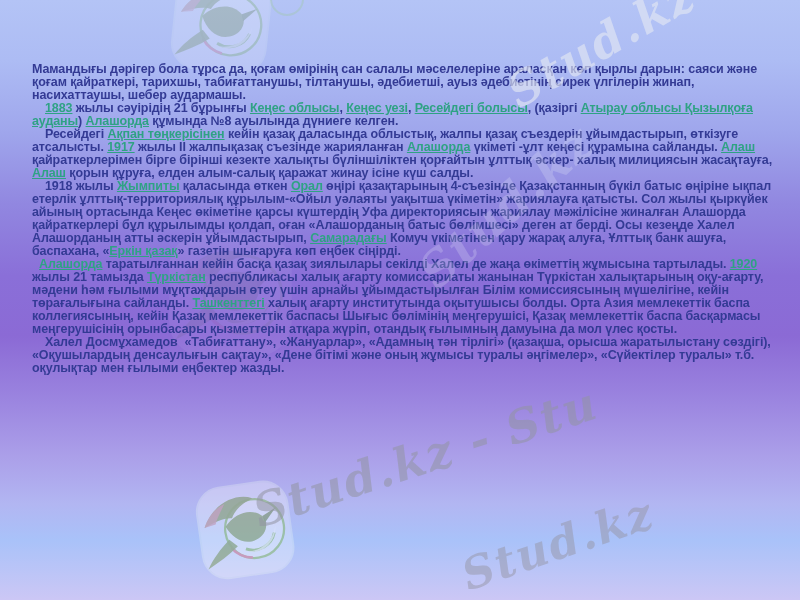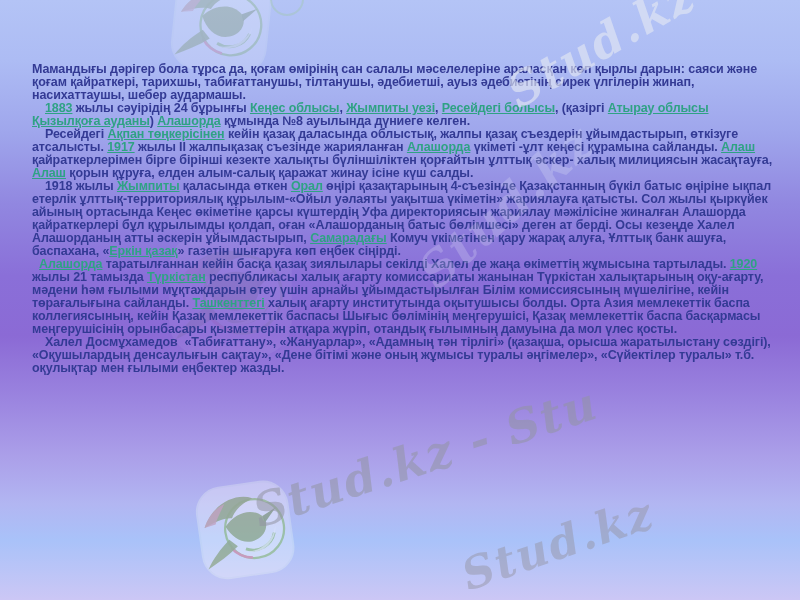--- a/index.html
+++ b/index.html
@@ -55,21 +55,21 @@
       </g>
     </defs>
     <use href="#birdlogo" transform="translate(172,-25) rotate(6 50 50) scale(0.98)" opacity="0.30"></use>
     <circle cx="287" cy="-1" r="16" fill="none" stroke="#9fc9a0" stroke-width="2" opacity="0.35"></circle>
     <use href="#birdlogo" transform="translate(168,232) scale(1.25)" opacity="0.10"></use>
     <use href="#birdlogo" transform="translate(198,482) rotate(-8 50 50) scale(0.95)" opacity="0.55"></use>
   </svg>
 
   <div class="content">
       <p class="para"><span>Мамандығы дәрігер бола тұрса да, қоғам өмірінің сан салалы мәселелеріне араласқан көп қырлы дарын: саяси және қоғам қайраткері, тарихшы, табиғаттанушы, тілтанушы, әдебиетші, ауыз әдебиетінің сирек үлгілерін жинап, насихаттаушы, шебер аудармашы.</span></p>
-      <p class="para ind-lg"><a href="#">1883</a><span> жылы сәуірідің 24 бұрынғы </span><a href="#">Кеңес облысы</a><span>, </span><a href="#">Жымпиты уезі</a><span>, </span><a href="#">Ресейдегі болысы</a><span>, (қазіргі </span><a href="#">Атырау облысы Қызылқоға ауданы</a><span>) </span><a href="#">Алашорда</a><span> құмында №8 ауылында дүниеге келген.</span></p>
+      <p class="para ind-lg"><a href="#">1883</a><span> жылы сәуірідің 21 бұрынғы </span><a href="#">Кеңес облысы</a><span>, </span><a href="#">Кеңес уезі</a><span>, </span><a href="#">Ресейдегі болысы</a><span>, (қазіргі </span><a href="#">Атырау облысы Қызылқоға ауданы</a><span>) </span><a href="#">Алашорда</a><span> құмында №8 ауылында дүниеге келген.</span></p>
       <p class="para ind-lg"><span>Ресейдегі </span><a href="#">Ақпан төңкерісінен</a><span> кейін қазақ даласында облыстық, жалпы қазақ съездерін ұйымдастырып, өткізуге атсалысты. </span><a href="#">1917</a><span> жылы II жалпықазақ съезінде жарияланған </span><a href="#">Алашорда</a><span> үкіметі -ұлт кеңесі құрамына сайланды. </span><a href="#">Алаш</a><span> қайраткерлерімен бірге бірінші кезекте халықты бүліншіліктен қорғайтын ұлттық әскер- халық милициясын жасақтауға, </span><a href="#">Алаш</a><span> қорын құруға, елден алым-салық қаражат жинау ісіне күш салды.</span></p>
       <p class="para ind-lg"><span>1918 жылы </span><a href="#">Жымпиты</a><span> қаласында өткен </span><a href="#">Орал</a><span> өңірі қазақтарының 4-съезінде Қазақстанның бүкіл батыс өңіріне ықпал етерлік ұлттық-территориялық құрылым-«Ойыл уәлаяты уақытша үкіметін» жариялауға қатысты. Сол жылы қыркүйек айының ортасында Кеңес өкіметіне қарсы күштердің Уфа директориясын жариялау мәжілісіне жиналған Алашорда қайраткерлері бұл құрылымды қолдап, оған «Алашорданың батыс бөлімшесі» деген ат берді. Осы кезеңде Халел Алашорданың атты әскерін ұйымдастырып, </span><a href="#">Самарадағы</a><span> Комуч үкіметінен қару жарақ алуға, Ұлттық банк ашуға, баспахана, «</span><a href="#">Еркін қазақ</a><span>» газетін шығаруға көп еңбек сіңірді.</span></p>
       <p class="para ind-sm"><a href="#">Алашорда</a><span> таратылғаннан кейін басқа қазақ зиялылары секілді Халел де жаңа өкіметтің жұмысына тартылады. </span><a href="#">1920</a><span> жылы 21 тамызда </span><a href="#">Түркістан</a><span> республикасы халық ағарту комиссариаты жанынан Түркістан халықтарының оқу-ағарту, мәдени һәм ғылыми мұқтаждарын өтеу үшін арнайы ұйымдастырылған Білім комиссиясының мүшелігіне, кейін төрағалығына сайланды. </span><a href="#">Ташкенттегі</a><span> халық ағарту институтында оқытушысы болды. Орта Азия мемлекеттік баспа коллегиясының, кейін Қазақ мемлекеттік баспасы Шығыс бөлімінің меңгерушісі, Қазақ мемлекеттік баспа басқармасы меңгерушісінің орынбасары қызметтерін атқара жүріп, отандық ғылымның дамуына да мол үлес қосты.</span></p>
       <p class="para ind-lg"><span>Халел Досмұхамедов&nbsp; «Табиғаттану», «Жануарлар», «Адамның тән тірлігі» (қазақша, орысша жаратылыстану сөздігі), «Оқушылардың денсаулығын сақтау», «Дене бітімі және оның жұмысы туралы әңгімелер», «Сүйектілер туралы» т.б. оқулықтар мен ғылыми еңбектер жазды.</span></p>
     </div>
 
   <div class="wm wm-top">Stud.kz</div>
   <div class="wm wm-diag">Stud.kz</div>
   <div class="wm wm-big">Stud.kz - Stu</div>
   <div class="wm wm-bottom">Stud.kz</div>

